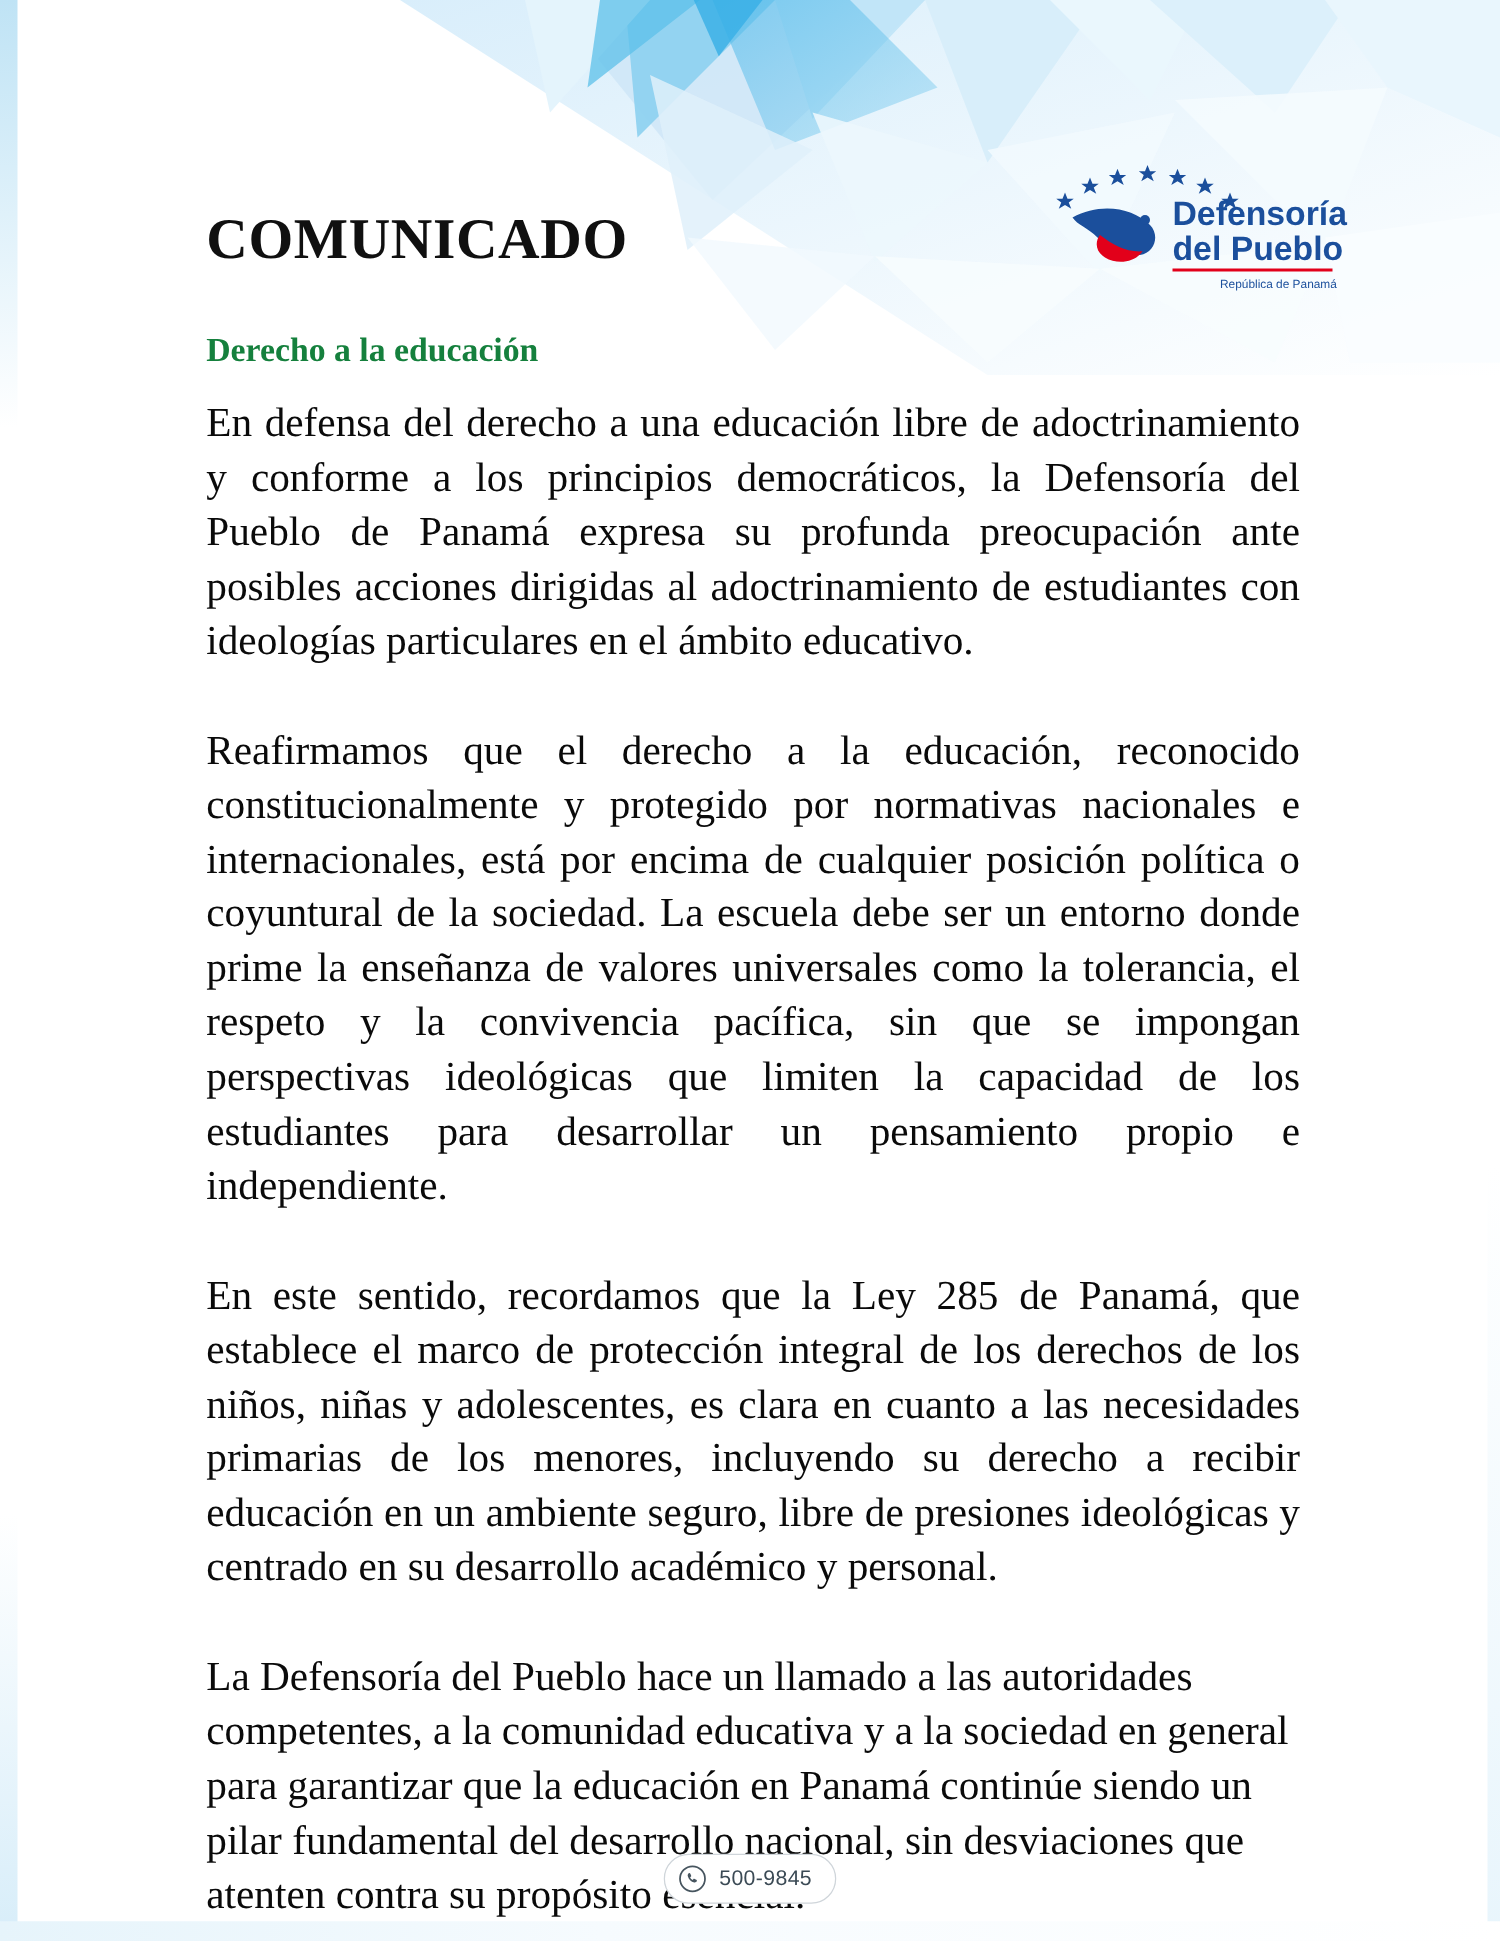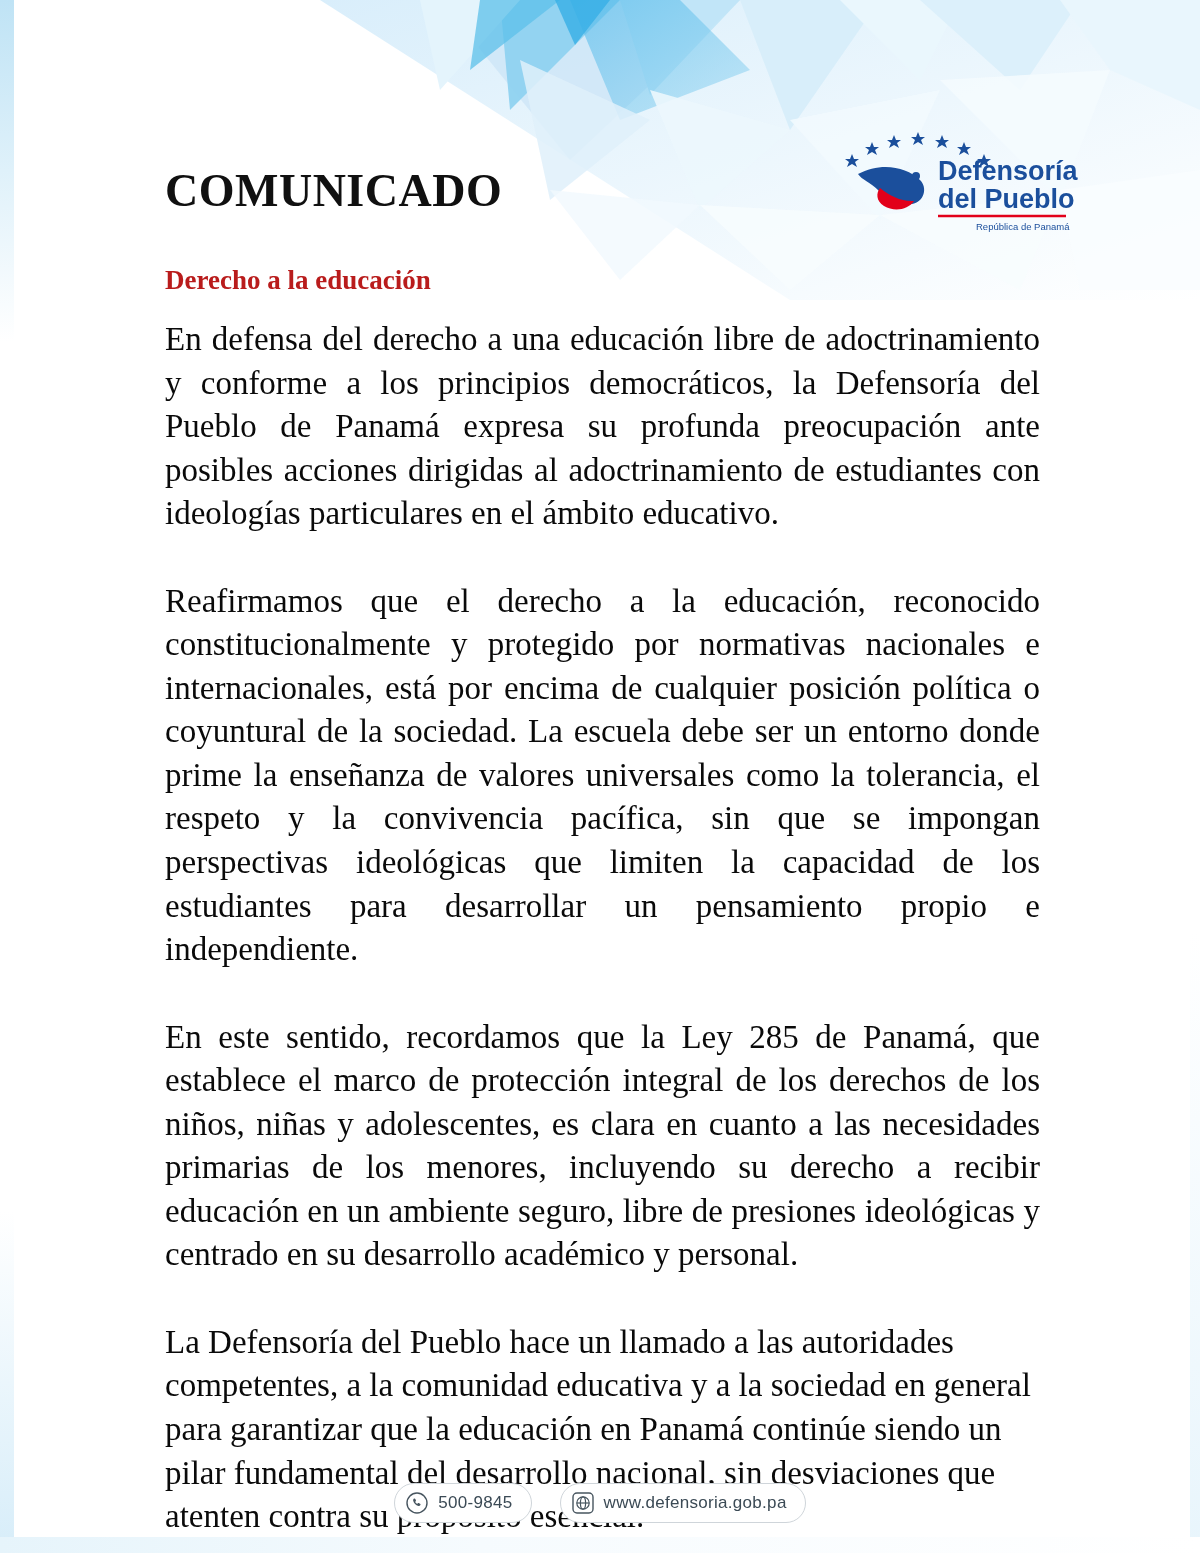--- a/index.html
+++ b/index.html
@@ -76,21 +76,21 @@
   
   .content {
     position: absolute;
     left: 165px;
     top: 265px;
     width: 875px;
   }
   .subtitle {
     font-size: 27px;
     font-weight: bold;
-    color: #b91c1c;
+    color: #15803d;
     margin: 0 0 22px 0;
     font-family: "Liberation Serif", serif;
   }
   p.para {
     font-size: 33px;
     line-height: 1.32;
     color: #0a0a0a;
     margin: 0 0 44px 0;
     text-align: justify;
     font-family: "Liberation Serif", serif;
@@ -227,28 +227,17 @@
   <div class="footer-item">
     <span class="ficon">
       <svg width="24" height="24" viewBox="0 0 24 24" xmlns="http://www.w3.org/2000/svg">
         <circle cx="12" cy="12" r="10" fill="none" stroke="#47555f" stroke-width="1.4"></circle>
         <path d="M9 7.6c.5-.3 1.1-.1 1.3.4l.6 1.3c.2.4.1.9-.3 1.1l-.5.3c.4 1 1.2 1.8 2.2 2.2l.3-.5c.2-.4.7-.5 1.1-.3l1.3.6c.5.2.7.8.4 1.3-.4.7-1.2 1.1-2 .9-2.6-.6-4.6-2.6-5.2-5.2-.2-.8.2-1.6.8-2.1z" fill="#47555f"></path>
       </svg>
     </span>
     <span class="lbl">500-9845</span>
   </div>
 
-  <div class="footer-item">
-    <span class="ficon">
-      <svg width="24" height="24" viewBox="0 0 24 24" xmlns="http://www.w3.org/2000/svg">
-        <rect x="2" y="2" width="20" height="20" rx="4" fill="none" stroke="#47555f" stroke-width="1.4"></rect>
-        <circle cx="12" cy="12" r="6.2" fill="none" stroke="#47555f" stroke-width="1.2"></circle>
-        <ellipse cx="12" cy="12" rx="2.6" ry="6.2" fill="none" stroke="#47555f" stroke-width="1.2"></ellipse>
-        <line x1="5.8" y1="12" x2="18.2" y2="12" stroke="#47555f" stroke-width="1.2"></line>
-      </svg>
-    </span>
-    <span class="lbl">www.defensoria.gob.pa</span>
-  </div>
 
 
 </div>
 
 <div class="footer-strip"></div>
 
 </body></html>

